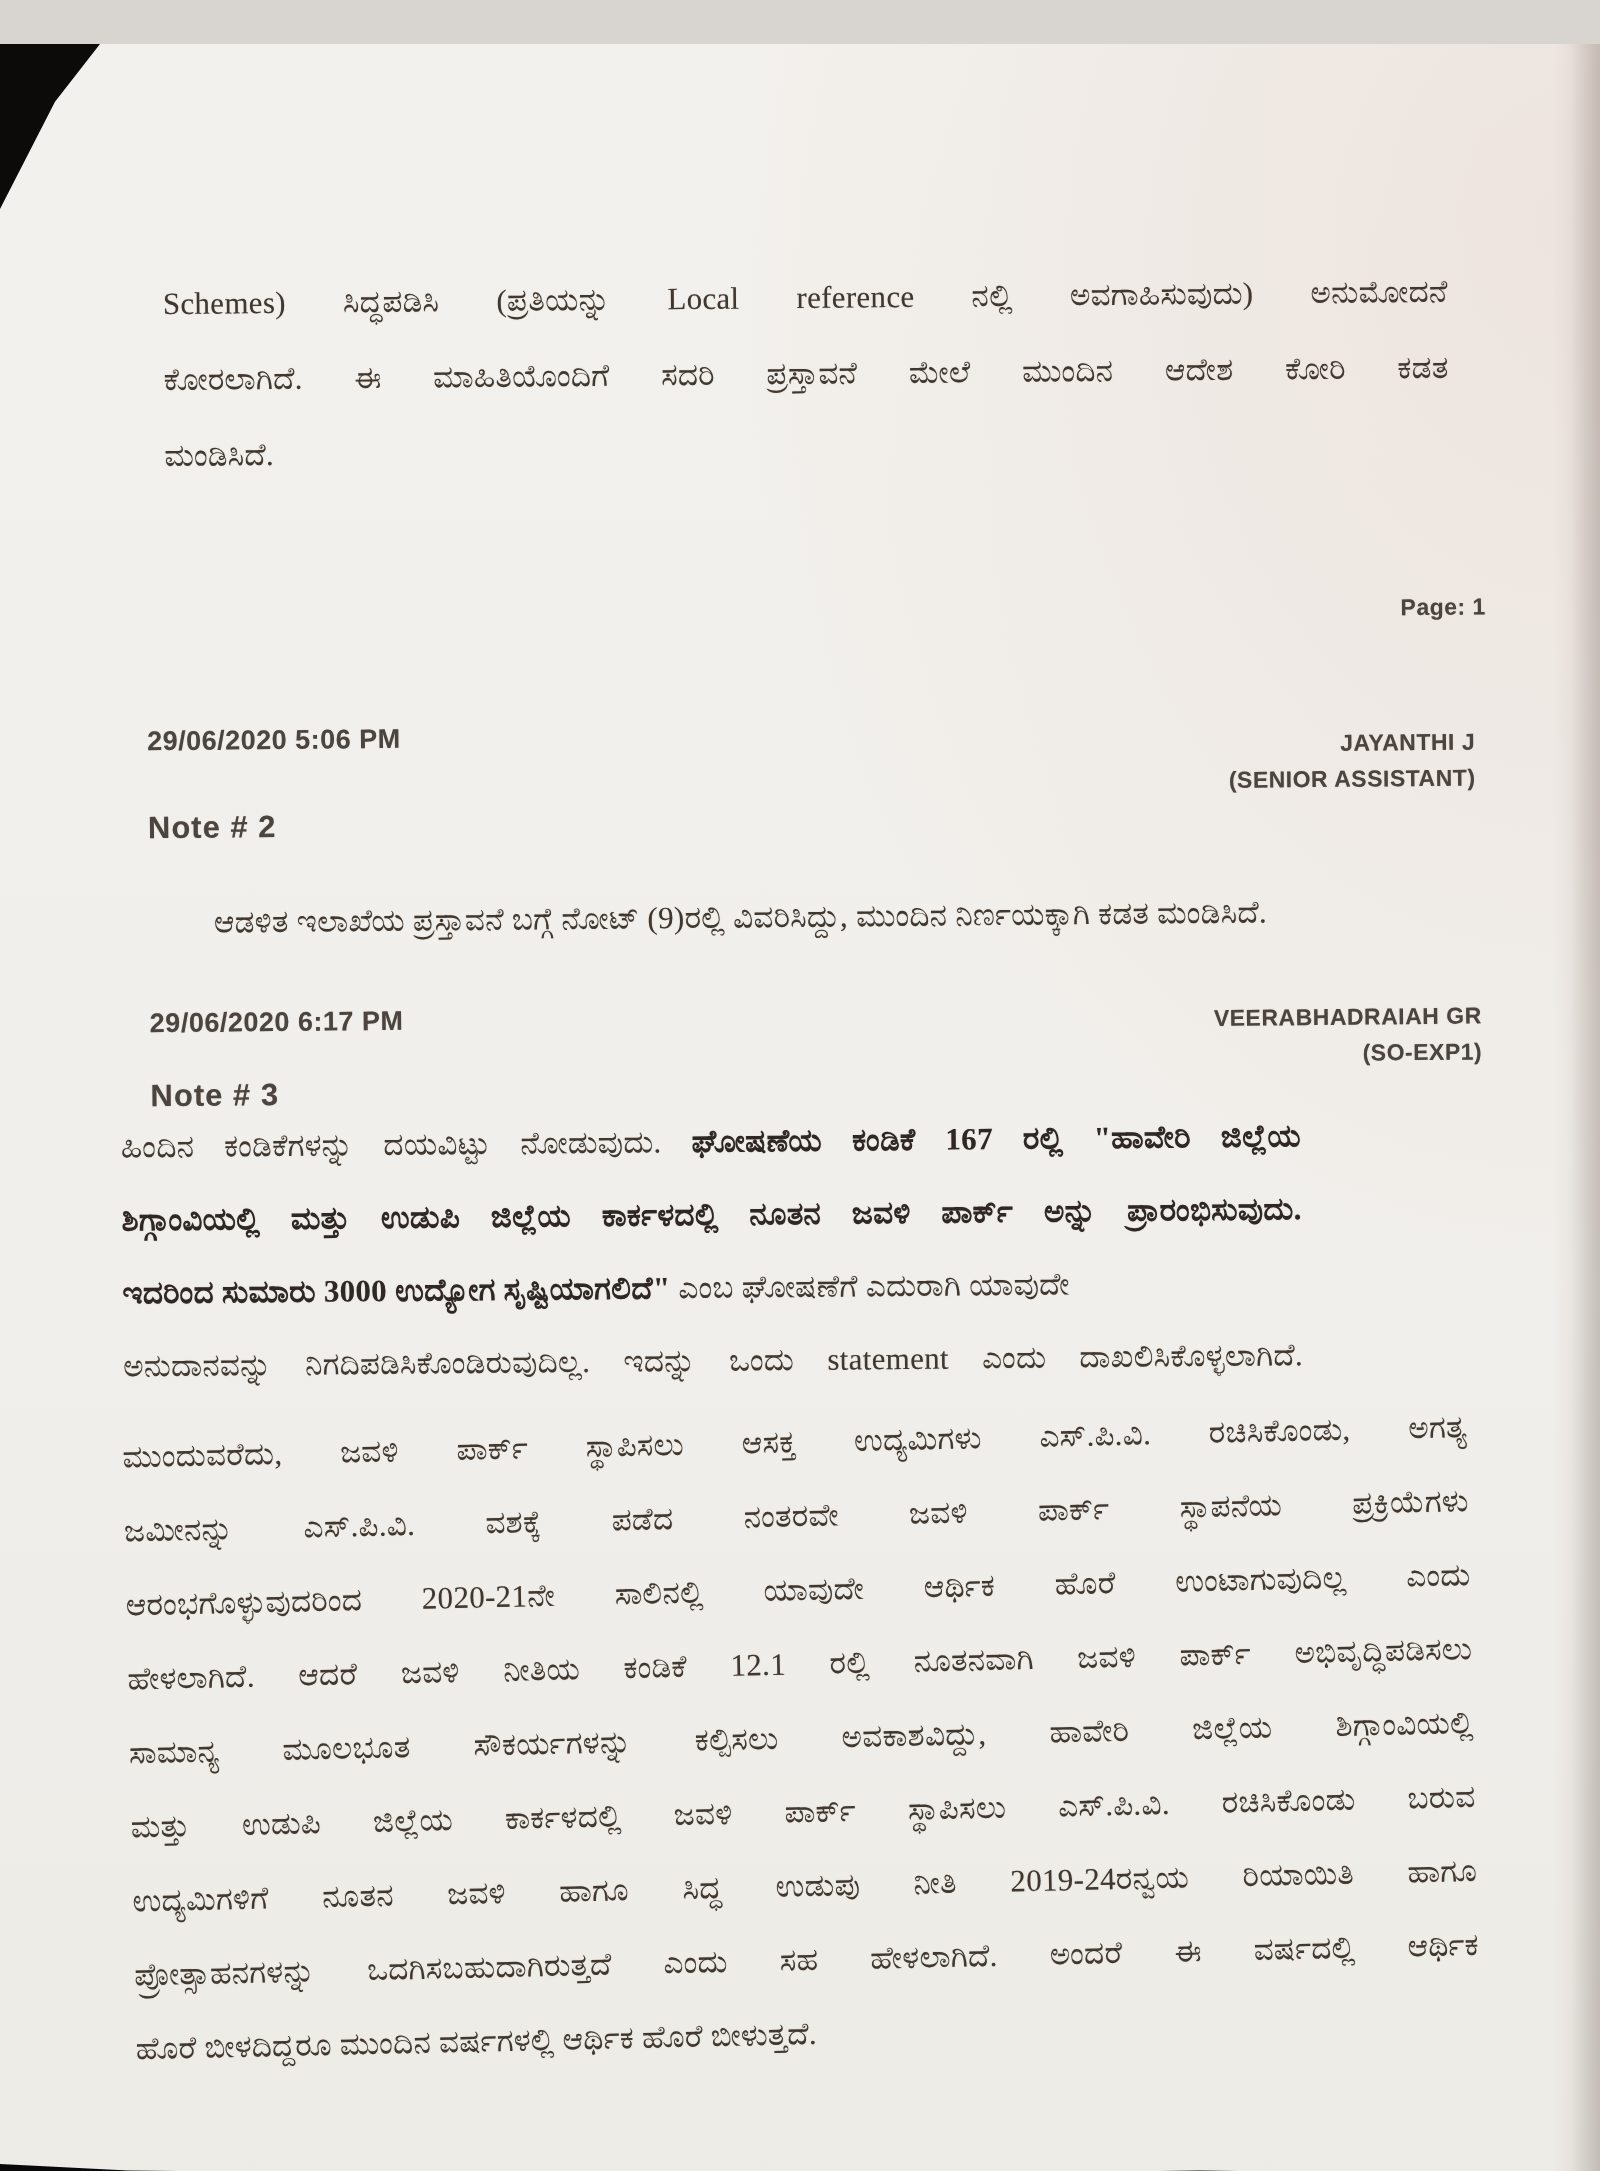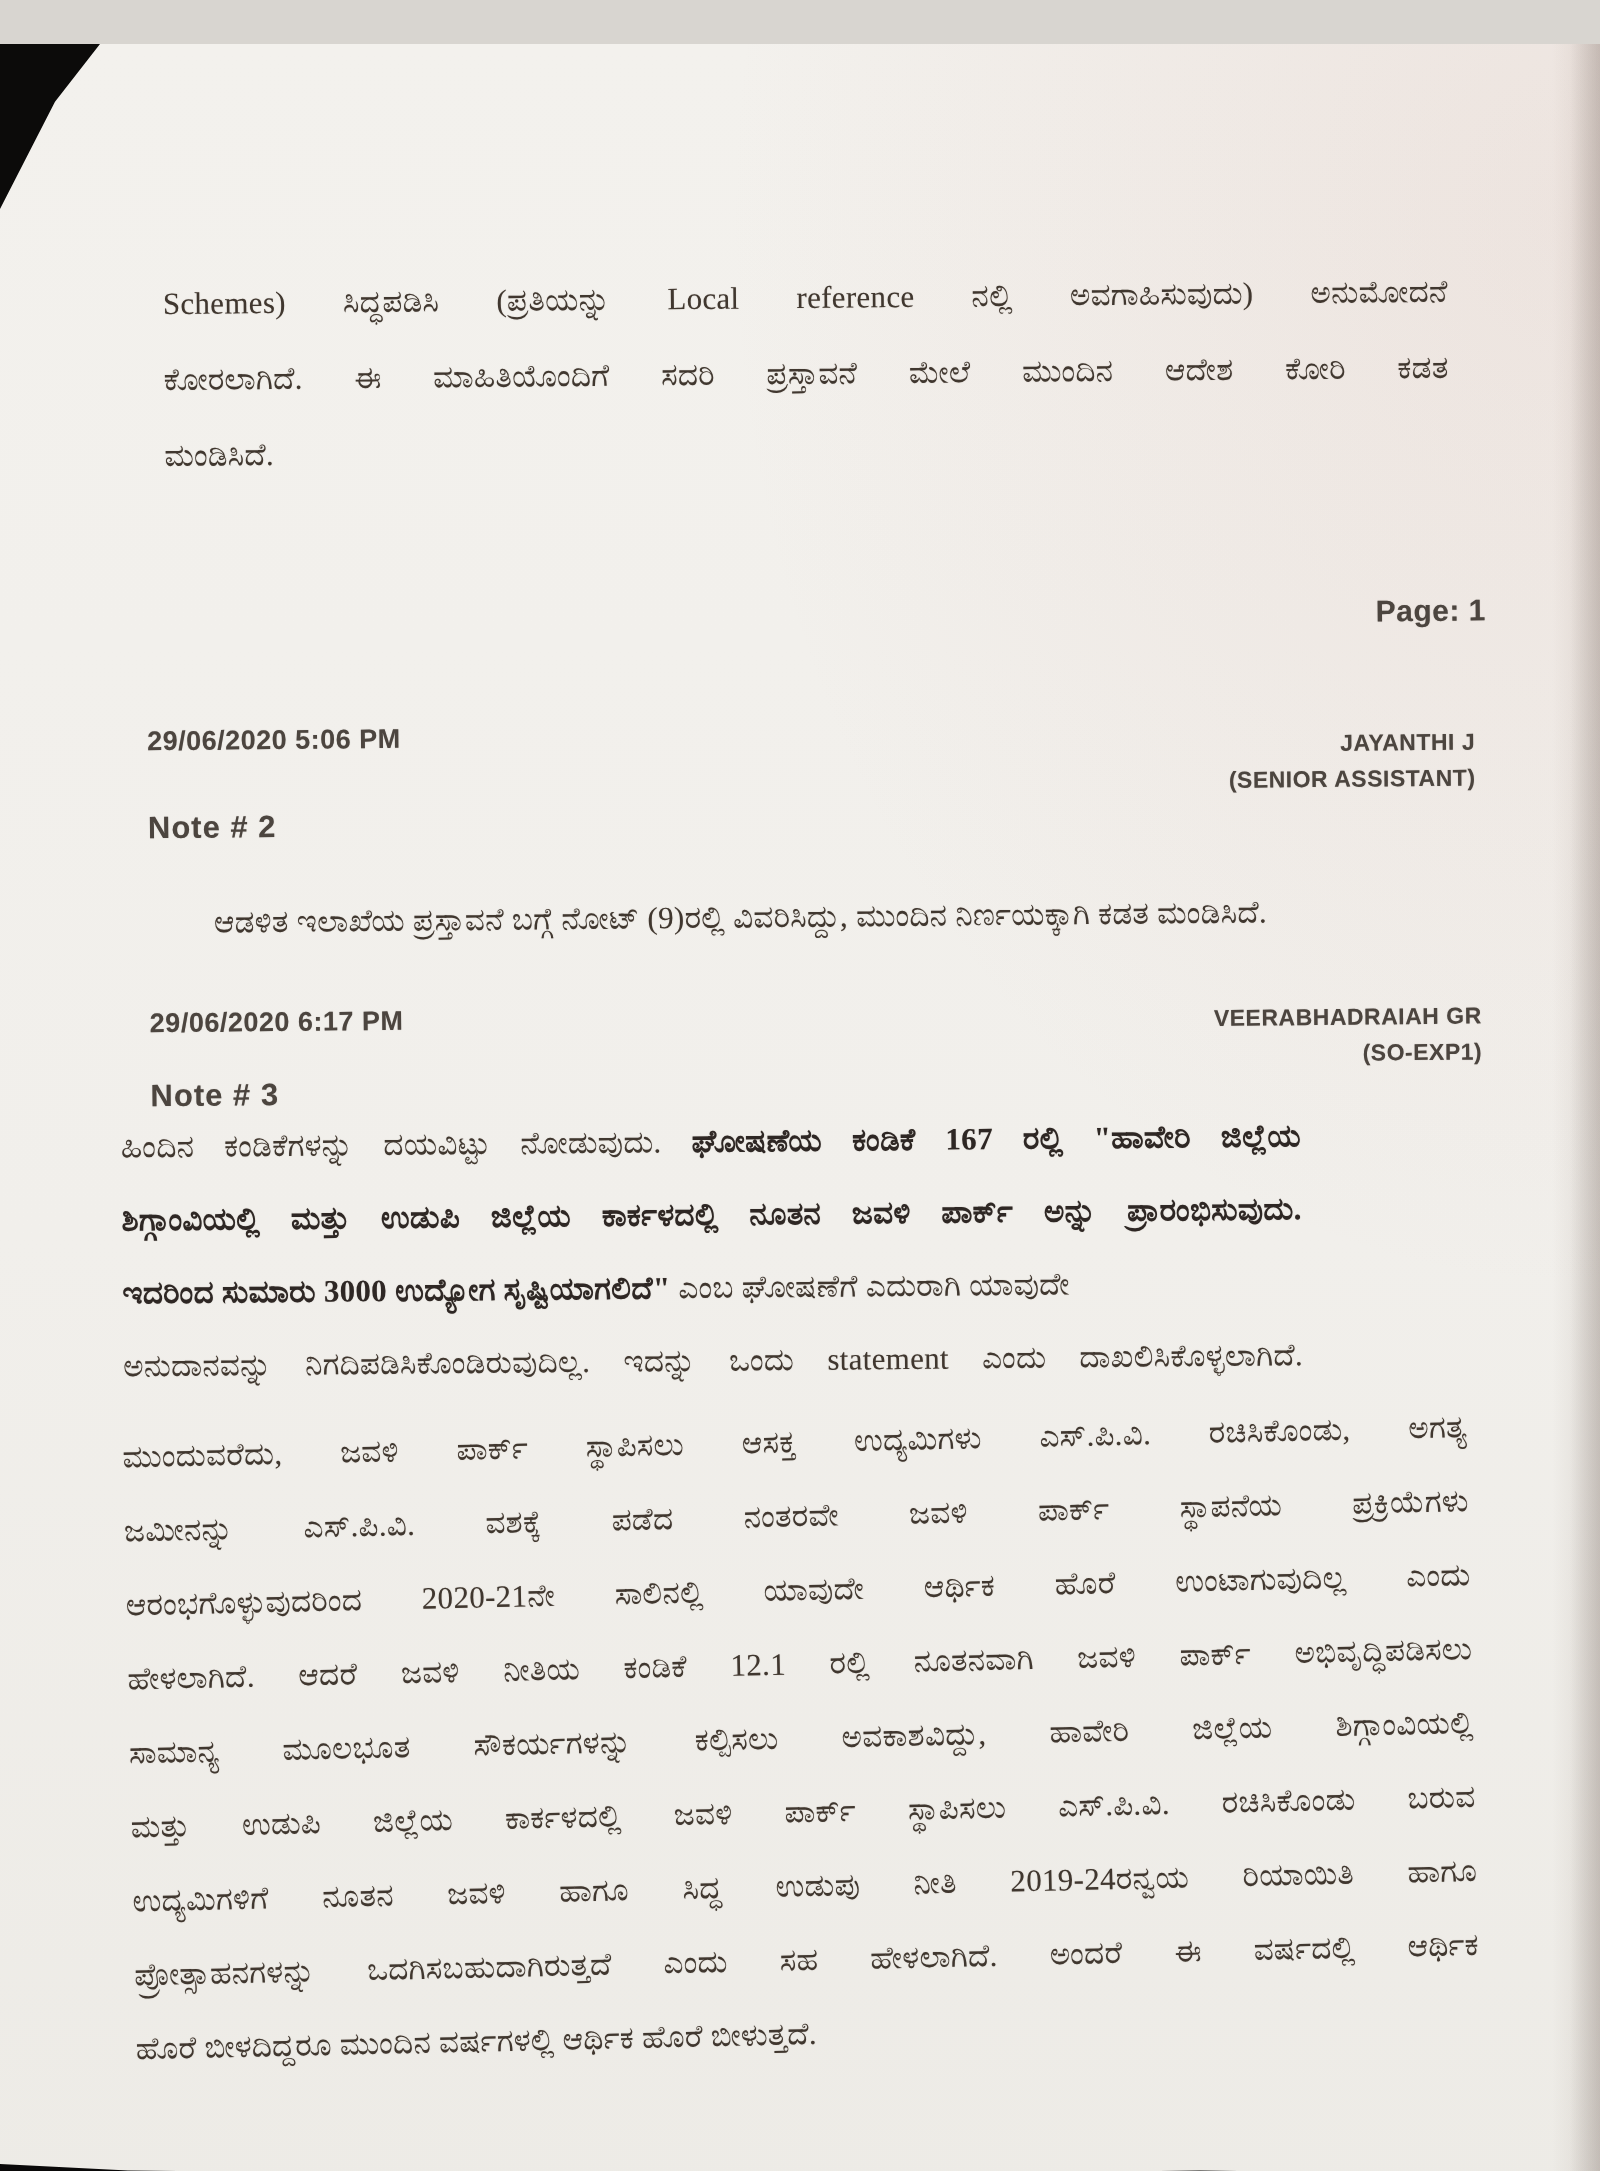--- a/index.html
+++ b/index.html
@@ -19,21 +19,21 @@
     text-shadow:0 0 1px rgba(75,62,52,.35);
   }
   .line{display:block;}
   .just{text-align:justify;text-align-last:justify;}
   .b{font-weight:bold;color:#2e2724;}
   .meta{
     font-family:"Liberation Sans", sans-serif;font-weight:bold;color:#4c453f;
     text-shadow:0 0 1px rgba(76,69,63,.35);
   }
   .intro{position:absolute;left:170px;top:216px;width:1285px;line-height:76px;}
-  .pagelabel{position:absolute;right:110px;top:556px;font-size:30px;letter-spacing:.5px;}
+  .pagelabel{position:absolute;right:110px;top:556px;font-size:23px;letter-spacing:.5px;}
   .ts{position:absolute;left:150px;font-size:27px;letter-spacing:.5px;}
   .author{position:absolute;text-align:right;font-size:23px;line-height:36px;letter-spacing:.5px;}
   .notelabel{position:absolute;left:150px;font-size:31px;letter-spacing:1px;}
   .note2body{position:absolute;left:215px;top:836px;width:1190px;line-height:74px;}
   .p1{position:absolute;left:120px;top:1060px;width:1180px;line-height:73px;}
   .p2wrap{position:absolute;left:118px;top:1370px;width:1345px;transform:rotate(-0.75deg);transform-origin:0 0;}
   .p2{line-height:74px;}
   .corner-artifact{
     position:absolute;left:0;top:0;width:100px;height:165px;background:#0c0b0a;
     clip-path:polygon(0 0,100% 0,55% 35%,0 100%);

